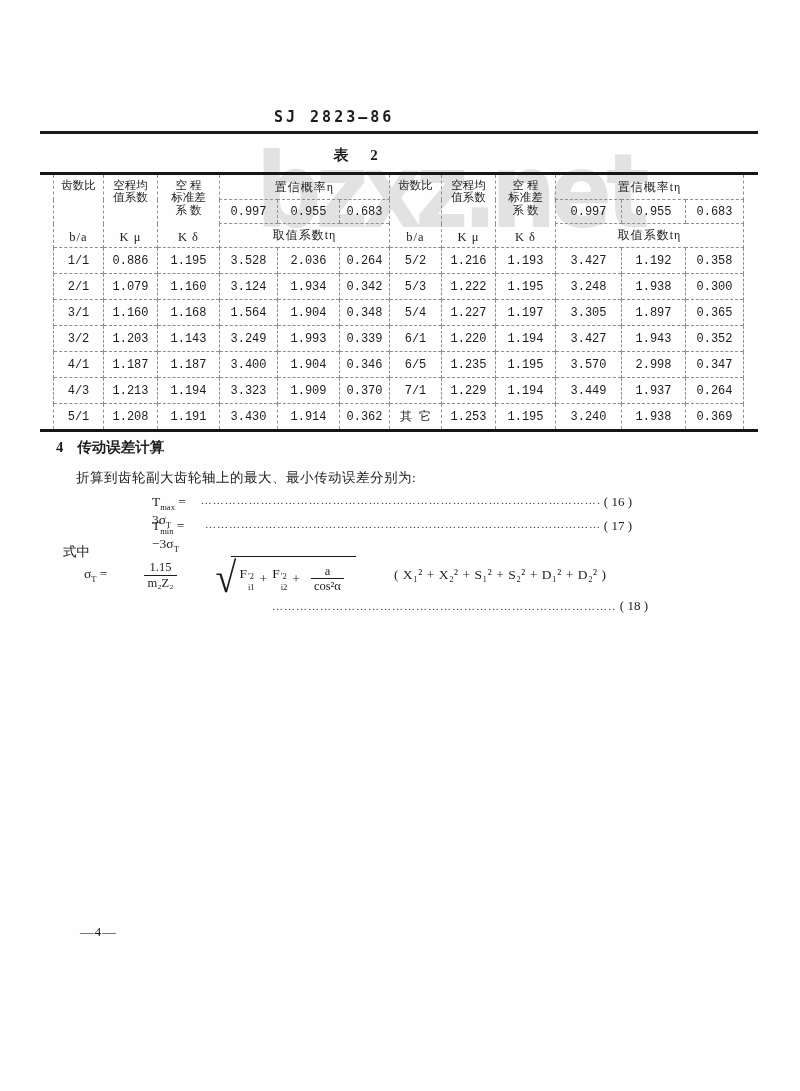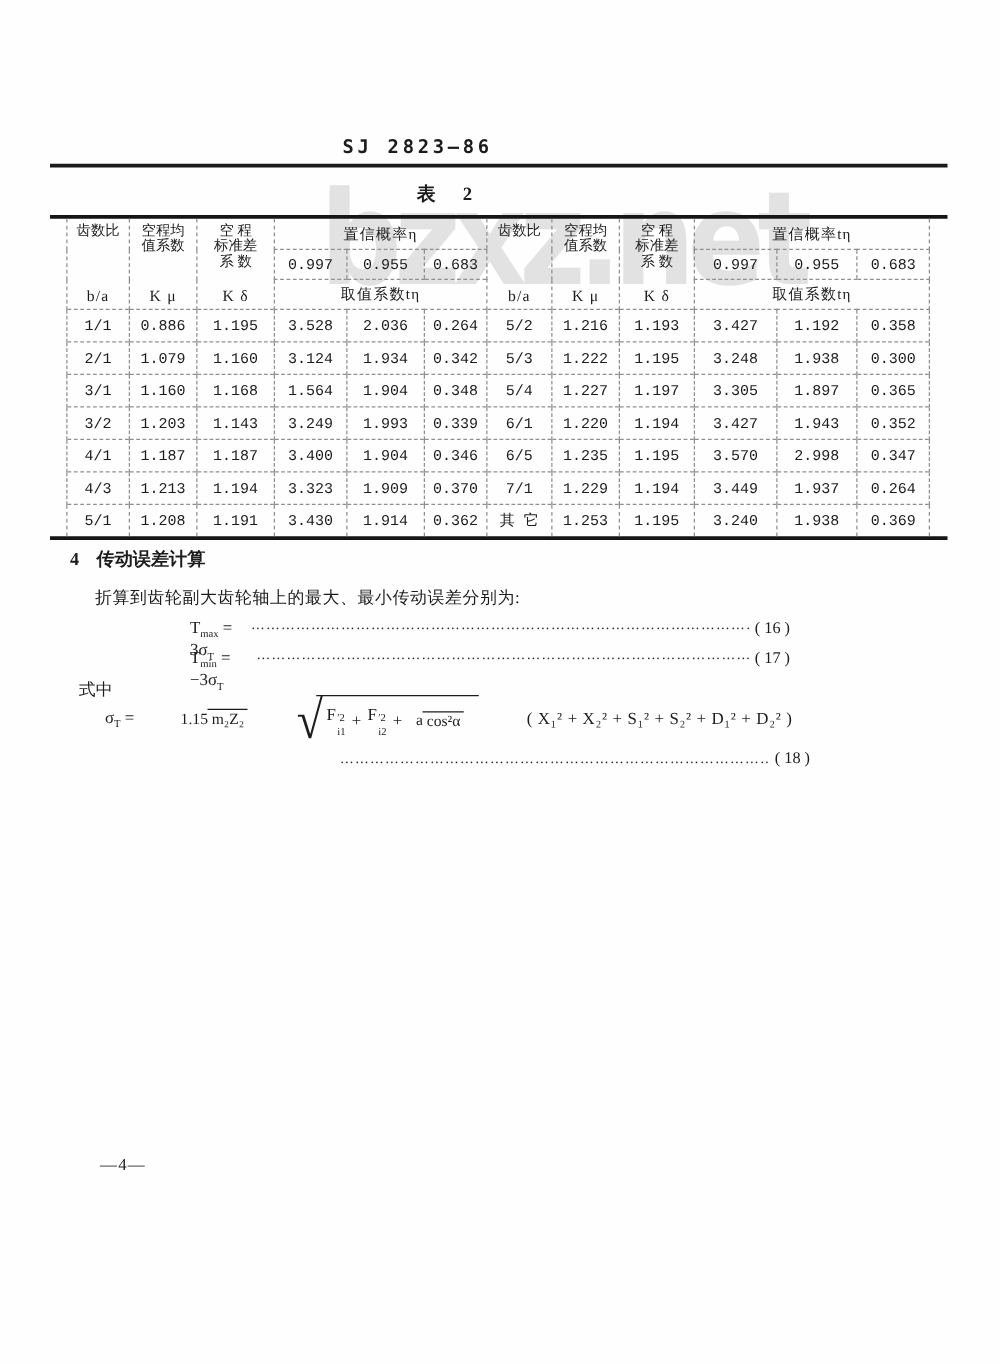--- a/index.html
+++ b/index.html
@@ -45,21 +45,21 @@
   .eq-16{top:494px;} .eq-17{top:518px;}
   .eq-line sub,.m sub{font-size:8.5px;}
   .leader{flex:1 1 auto;overflow:hidden;white-space:nowrap;font-size:11px;letter-spacing:1px;
     margin:0 4px;color:#2a2a2a;}
   .eq-num{font-size:13px;white-space:nowrap;}
 
   .where{position:absolute;top:543px;left:46px;z-index:1;font-size:13.5px;margin-left:17px;}
 
   .eq18{position:absolute;top:556px;left:84px;z-index:1;display:flex;align-items:center;
     font-size:13.5px;gap:31px;}
-  .frac{display:inline-flex;align-items:center;margin:0 6px;
+  .frac{display:inline-flex;flex-direction:column;align-items:center;margin:0 6px;
     font-size:12.5px;line-height:1.15;}
   .frac .fden{border-top:1px solid #1c1c1c;padding:0 3px;}
   .sqrt{display:inline-flex;align-items:flex-start;margin-left:2px;}
   .rad-sign{font-size:38px;line-height:1.0;font-weight:normal;margin-right:-5px;
     transform:scaleY(1.12);transform-origin:top;}
   .radicand{border-top:1.5px solid #1c1c1c;padding:7px 6px 0 8px;display:inline-flex;
     align-items:center;gap:5px;}
   .supsub{display:inline-flex;flex-direction:column;align-items:flex-start;
     font-size:8.5px;line-height:1.25;transform:translateY(1px);margin-left:1px;}
   .group{margin-left:7px;letter-spacing:0.5px;}

